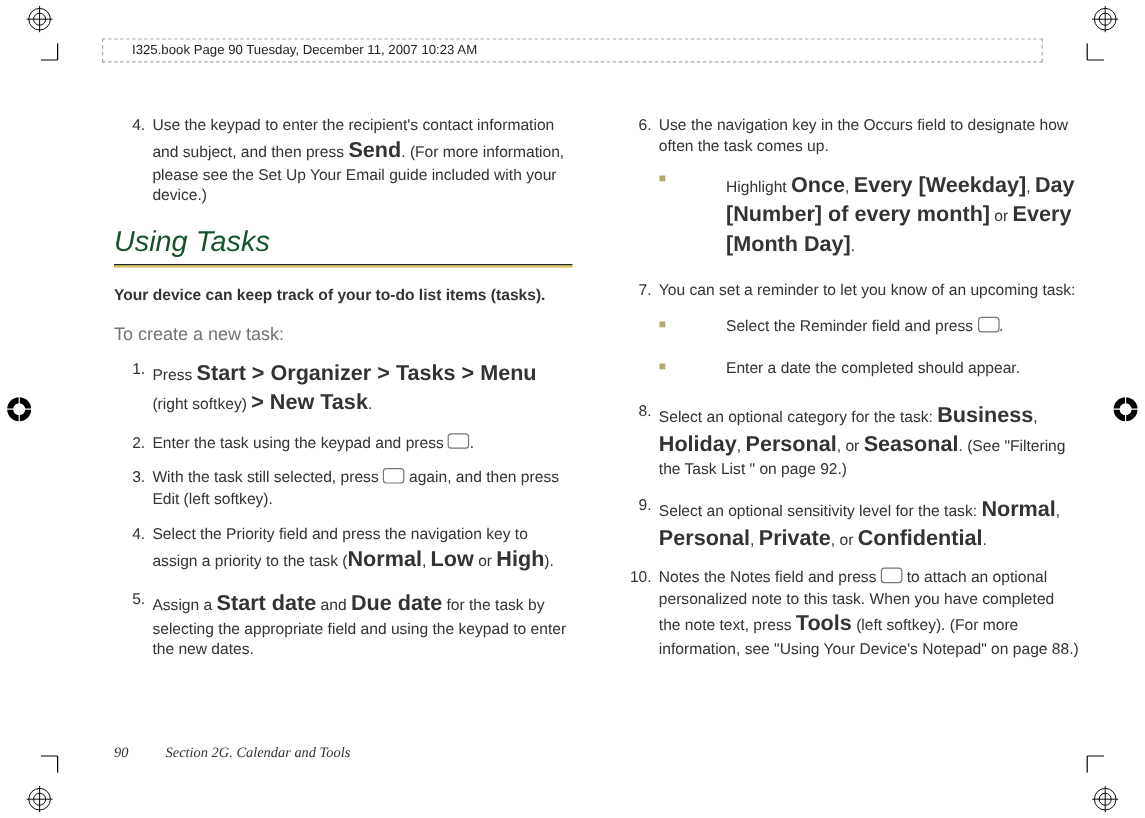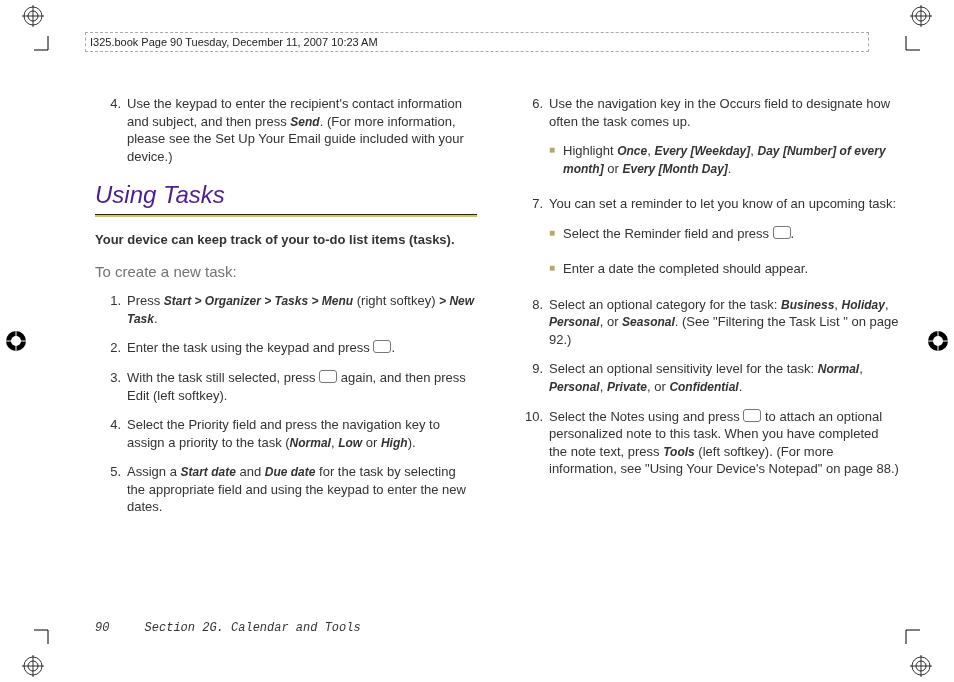--- a/index.html
+++ b/index.html
@@ -35,21 +35,21 @@
   .header-line {
     position: absolute;
     top: 32px;
     left: 85px;
     right: 85px;
     height: 18px;
     border: 1px dashed #aaa;
     font-size: 11px;
     display: flex;
     align-items: center;
-    padding-left: 4px;
+    padding-left: 24px;
     color: #222;
   }
   .page {
     position: absolute;
     top: 95px;
     left: 95px;
     right: 55px;
     bottom: 65px;
     display: flex;
     gap: 40px;
@@ -78,64 +78,64 @@
     display: flex;
     margin-bottom: 6px;
   }
   .sub-mark {
     width: 14px;
     flex-shrink: 0;
     color: #b5a86e;
     font-size: 10px;
     line-height: 1.6;
   }
-  .sub-body { flex:1; }
+  .sub-body { flex:1;margin-left:42px; }
   h2.section {
     font-size: 24px;
     font-style: italic;
     font-weight: normal;
     margin: 14px 0 2px 0;
     font-family: "Trebuchet MS", Arial, sans-serif;
-    color: #4c1d95;
+    color: #14532d;
   }
   .rule {
     height: 2px;
     background: linear-gradient(to right, #d4c45a, #d4c45a);
     border-top: 1px solid #222;
     margin-bottom: 14px;
   }
   .intro {
     margin-bottom: 14px;
     font-weight: bold;
   }
   h3.sub {
     font-size: 15px;
     font-weight: normal;
     font-family: "Trebuchet MS", Arial, sans-serif;
     margin: 0 0 10px 0;
     color: #737373;
   }
-  .biem { font-family: "Trebuchet MS", Arial, sans-serif; font-style: italic; font-weight: bold; font-size: 12px; }
+  .biem { font-family: "Trebuchet MS", Arial, sans-serif; font-weight: bold; font-size: 18px; }
   .key-icon {
     display: inline-block;
     width: 16px;
     height: 11px;
     border: 1.2px solid #777;
     border-radius: 3px;
     vertical-align: -1px;
     background: #fff;
   }
   .footer {
     position: absolute;
     bottom: 47px;
     left: 95px;
     font-size: 12px;
     font-style: italic;
     color: #333;
-    font-family: Liberation Mono, monospace;
+    font-family: Liberation Serif, serif;
   }
   .footer .pn { font-style: italic; margin-right: 28px; }
 </style>
 </head>
 <body>
 
 <svg class="reg-mark reg-tl" viewBox="0 0 22 22">
     <circle cx="11" cy="11" r="9" fill="none" stroke="#000" stroke-width="0.8"></circle>
     <circle cx="11" cy="11" r="5" fill="none" stroke="#000" stroke-width="0.8"></circle>
     <line x1="0" y1="11" x2="22" y2="11" stroke="#000" stroke-width="0.8"></line>
@@ -270,21 +270,21 @@
         <div class="step">
           <div class="step-num">8.</div>
           <div class="step-body"><span>Select an optional category for the task: </span><span class="biem">Business</span><span>, </span><span class="biem">Holiday</span><span>, </span><span class="biem">Personal</span><span>, or </span><span class="biem">Seasonal</span><span>. (See "Filtering the Task List " on page 92.)</span></div>
         </div>
         <div class="step">
           <div class="step-num">9.</div>
           <div class="step-body"><span>Select an optional sensitivity level for the task: </span><span class="biem">Normal</span><span>, </span><span class="biem">Personal</span><span>, </span><span class="biem">Private</span><span>, or </span><span class="biem">Confidential</span><span>.</span></div>
         </div>
         <div class="step">
           <div class="step-num">10.</div>
-          <div class="step-body"><span>Select the Notes using and press </span><span class="key-icon"></span><span> to attach an optional personalized note to this task. When you have completed the note text, press </span><span class="biem">Tools</span><span> (left softkey). (For more information, see "Using Your Device's Notepad" on page 88.)</span></div>
+          <div class="step-body"><span>Notes the Notes field and press </span><span class="key-icon"></span><span> to attach an optional personalized note to this task. When you have completed the note text, press </span><span class="biem">Tools</span><span> (left softkey). (For more information, see "Using Your Device's Notepad" on page 88.)</span></div>
         </div>
       </div>
   </div>
 </div>
 
 <div class="footer">
   <span class="pn">90</span>
   <span>Section 2G. Calendar and Tools</span>
 </div>
 

